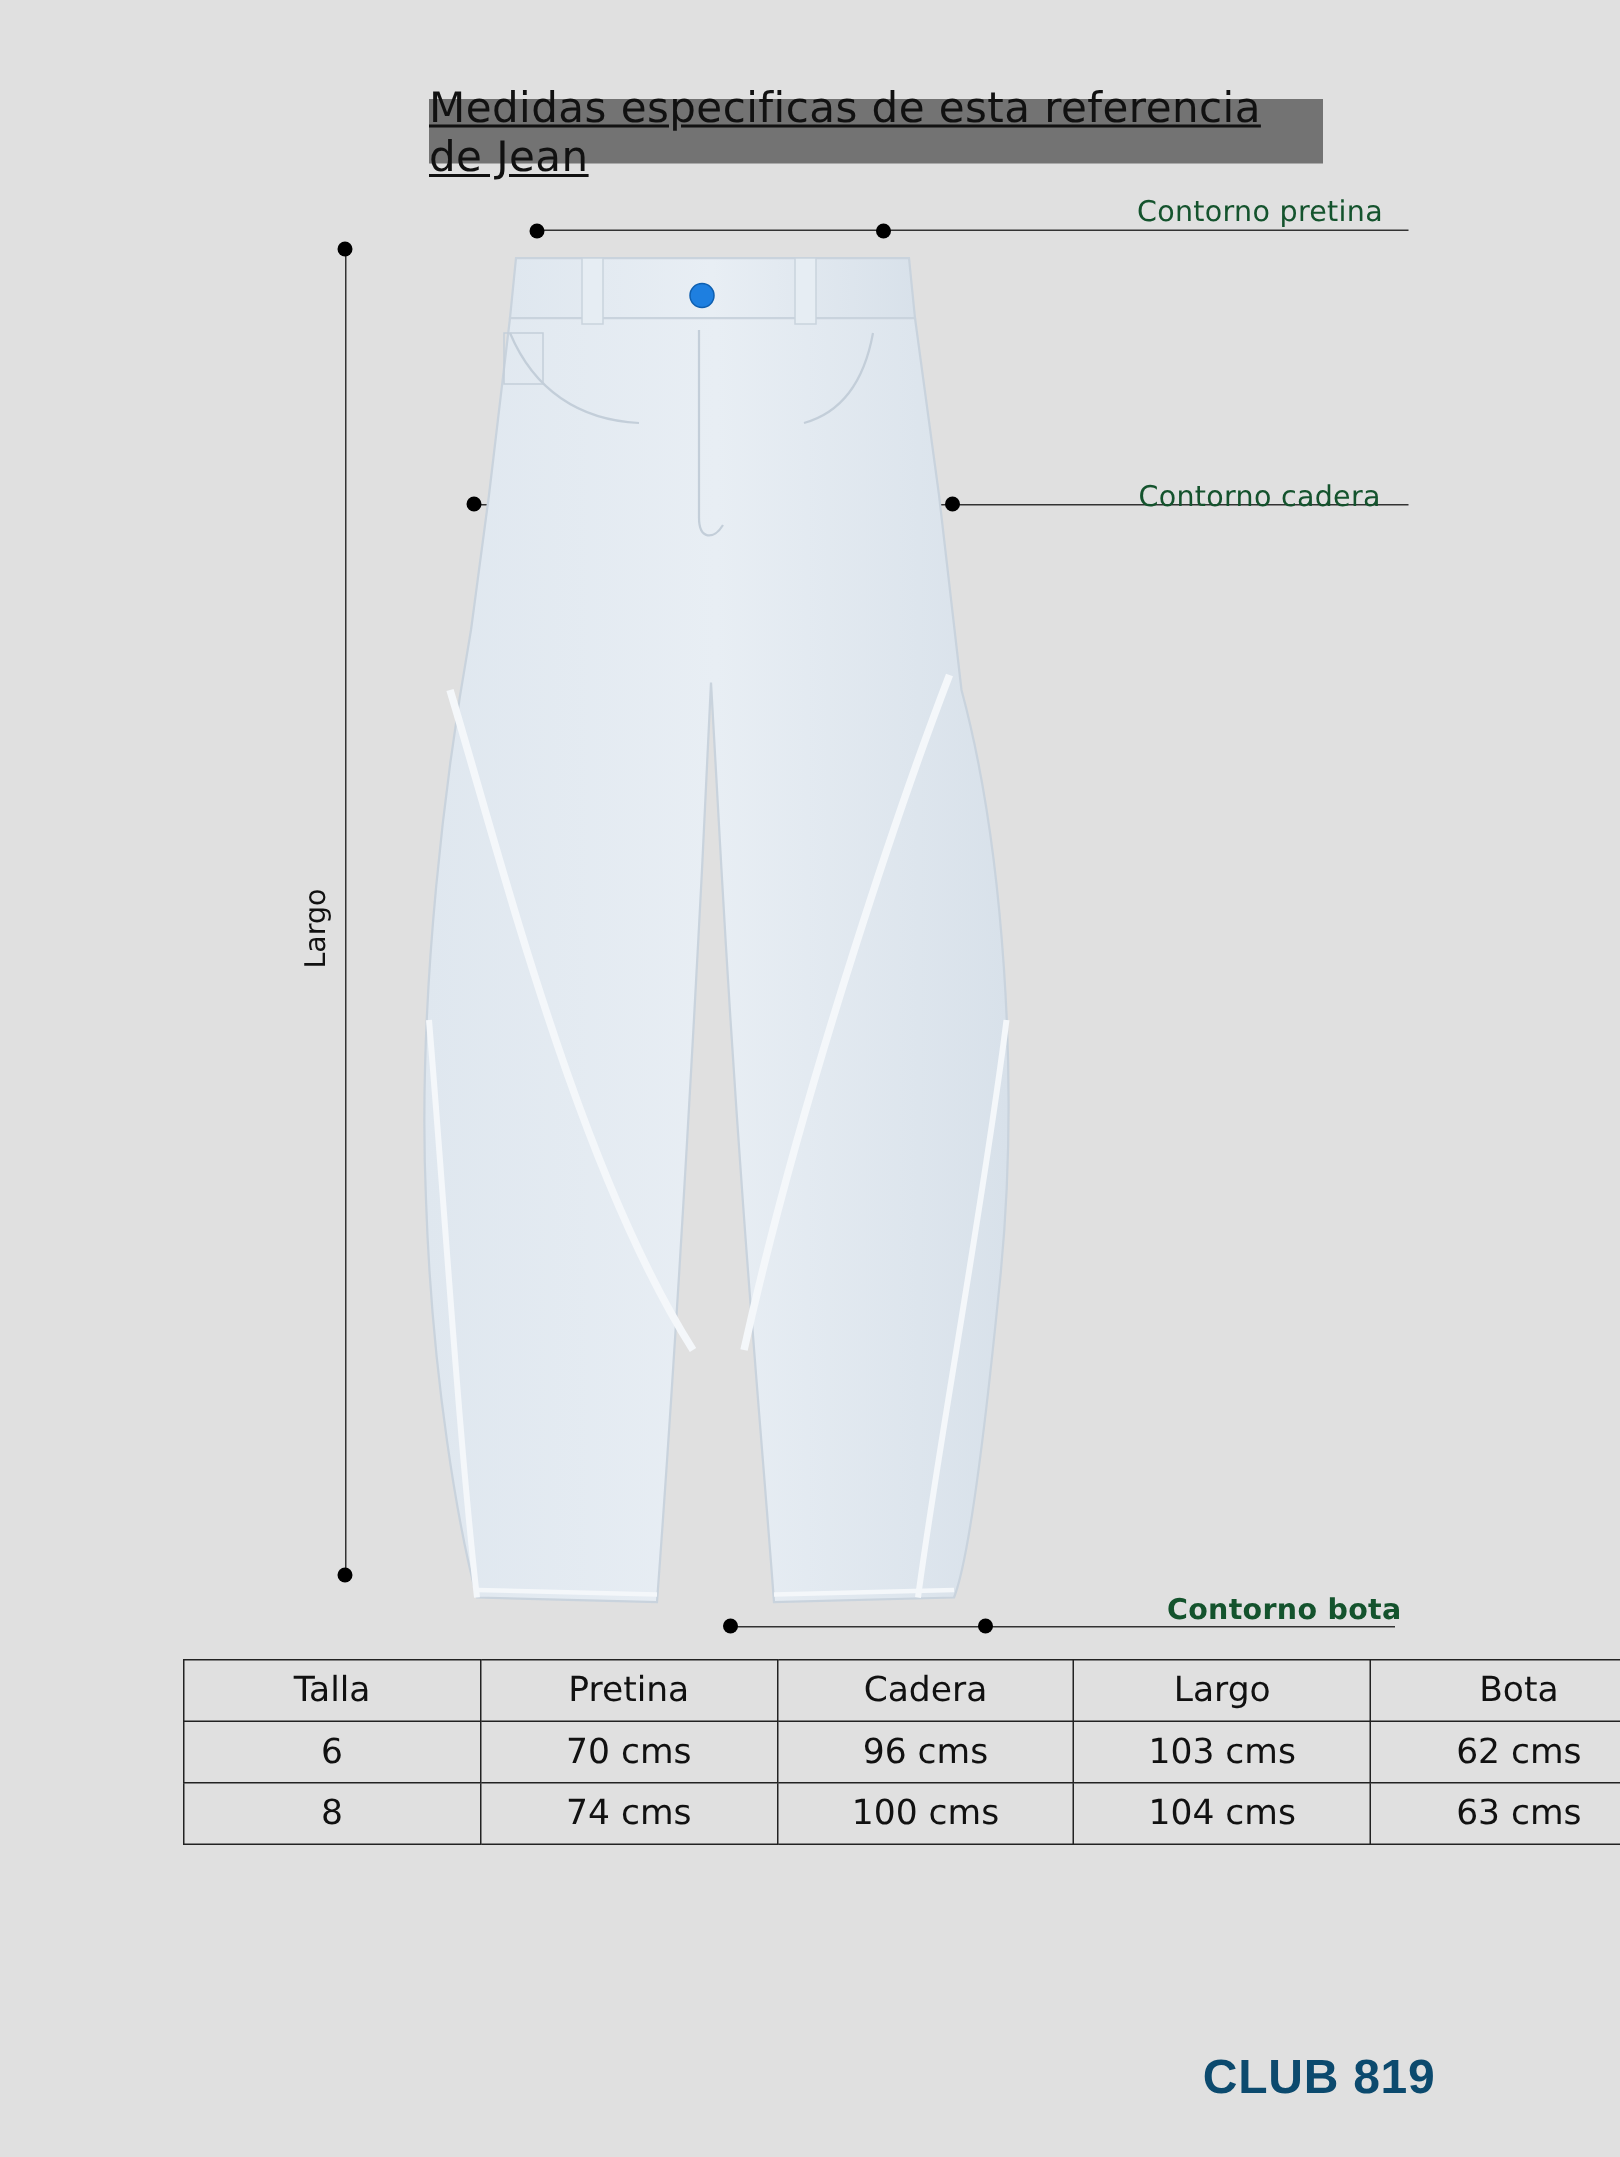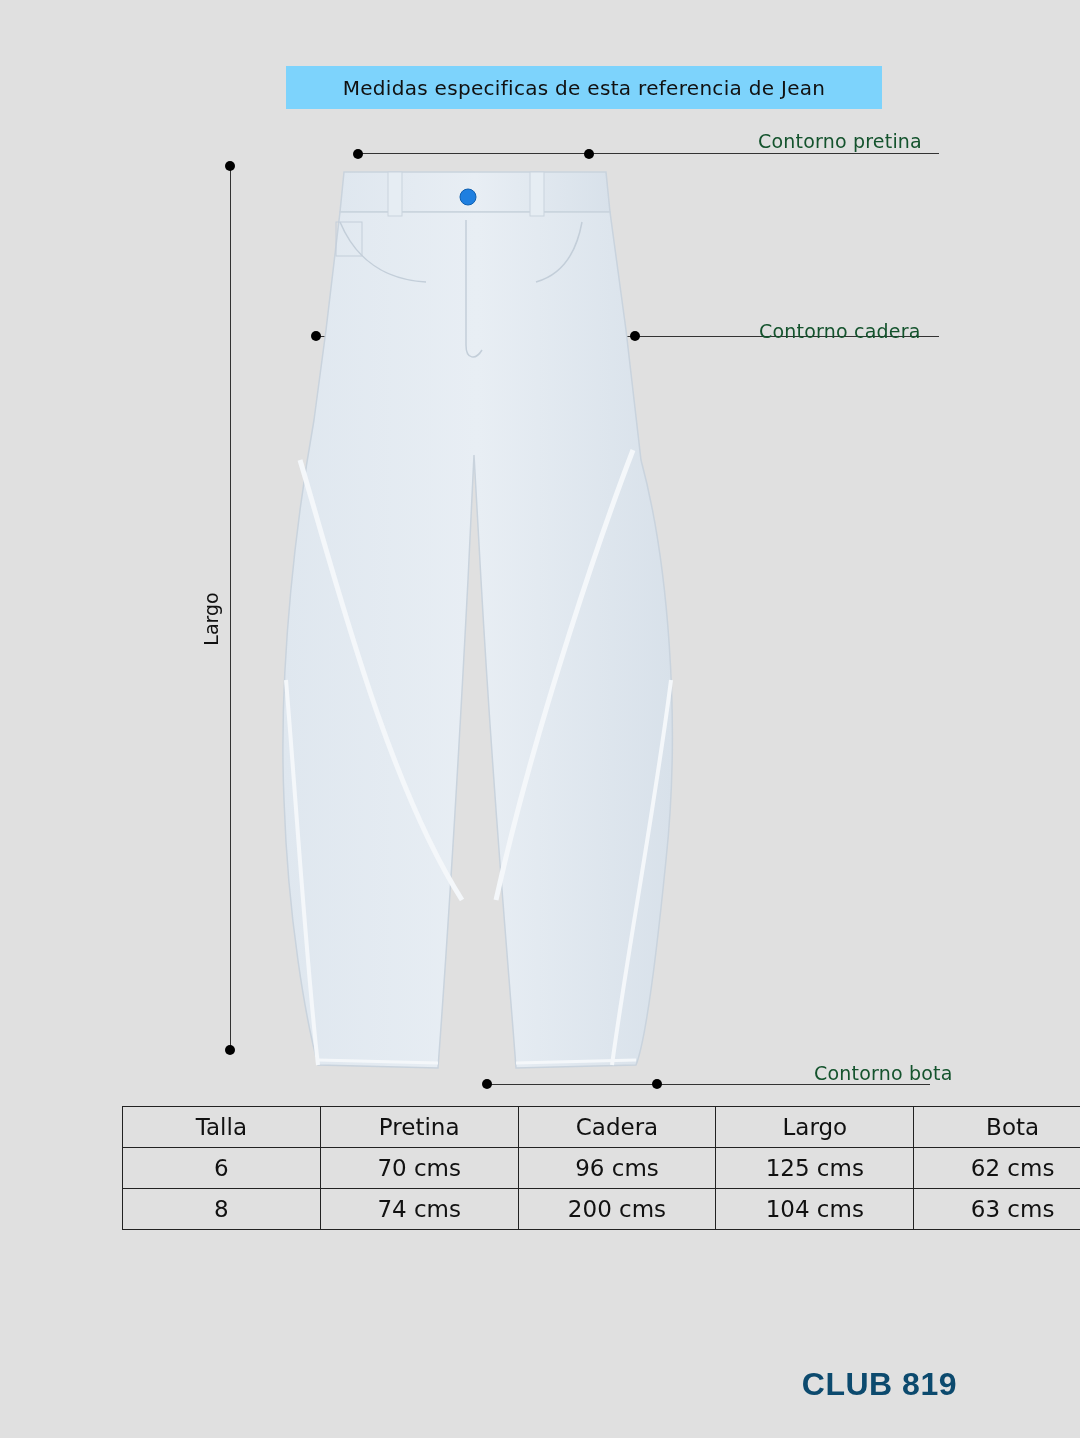--- a/index.html
+++ b/index.html
@@ -14,27 +14,28 @@
       overflow: hidden;
       font-family: "DejaVu Sans", sans-serif;
       color: #111;
     }
     .banner {
       position: absolute;
       left: 286px;
       top: 66px;
       width: 596px;
       height: 43px;
-      background: #7dd3fc;
+      background: #737373;
       display: flex;
       align-items: center;
       justify-content: center;
-      font-size: 20px;
+      font-size: 28px;
       letter-spacing: 0.3px;
       color: #111;
+      text-decoration: underline;
     }
     .mline {
       position: absolute;
       height: 0;
       border-top: 1.5px solid #333;
     }
     .dot {
       position: absolute;
       width: 10px;
       height: 10px;
@@ -153,44 +154,44 @@
   <path d="M395 520 C380 640 350 800 336 905" fill="none" stroke="#f4f7fa" stroke-width="4"></path>
 
   <path d="M42 900 L162 903" stroke="#f4f7fa" stroke-width="3"></path>
   <path d="M240 903 L360 900" stroke="#f4f7fa" stroke-width="3"></path>
 </svg>
 
 <div>
   <div class="mline" style="left:487px; top:1084px; width:443px;"></div>
   <div class="dot" style="left:482px; top:1079px;"></div>
   <div class="dot" style="left:652px; top:1079px;"></div>
-  <div class="mlabel" style="left:814px; top:1062px;">Contorno bota</div>
+  <div class="mlabel" style="left:778px; top:1062px;font-weight:bold;">Contorno bota</div>
 </div>
 
 <table class="sizes">
   <thead>
     <tr>
       <th>Talla</th>
       <th>Pretina</th>
       <th>Cadera</th>
       <th>Largo</th>
       <th>Bota</th>
     </tr>
   </thead>
   <tbody>
     <tr>
       <td>6</td>
       <td>70 cms</td>
       <td>96 cms</td>
-      <td>125 cms</td>
+      <td>103 cms</td>
       <td>62 cms</td>
     </tr>
     <tr>
       <td>8</td>
       <td>74 cms</td>
-      <td>200 cms</td>
+      <td>100 cms</td>
       <td>104 cms</td>
       <td>63 cms</td>
     </tr>
   </tbody>
 </table>
 
 <div class="brand">CLUB 819</div>
 
 </body></html>

